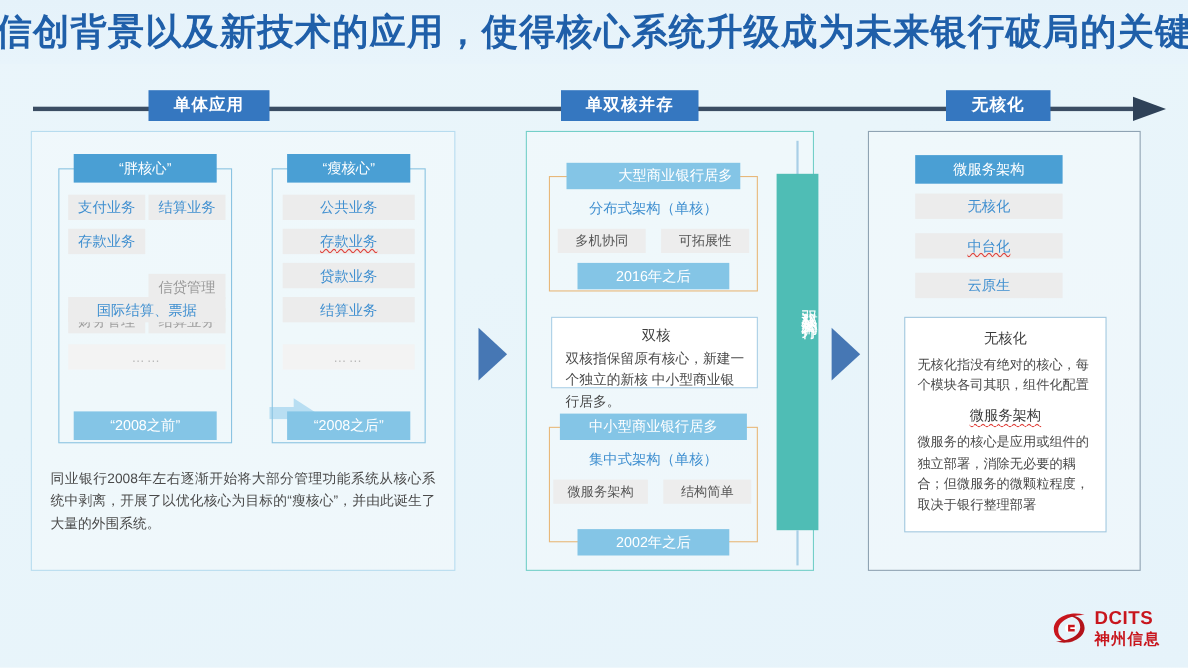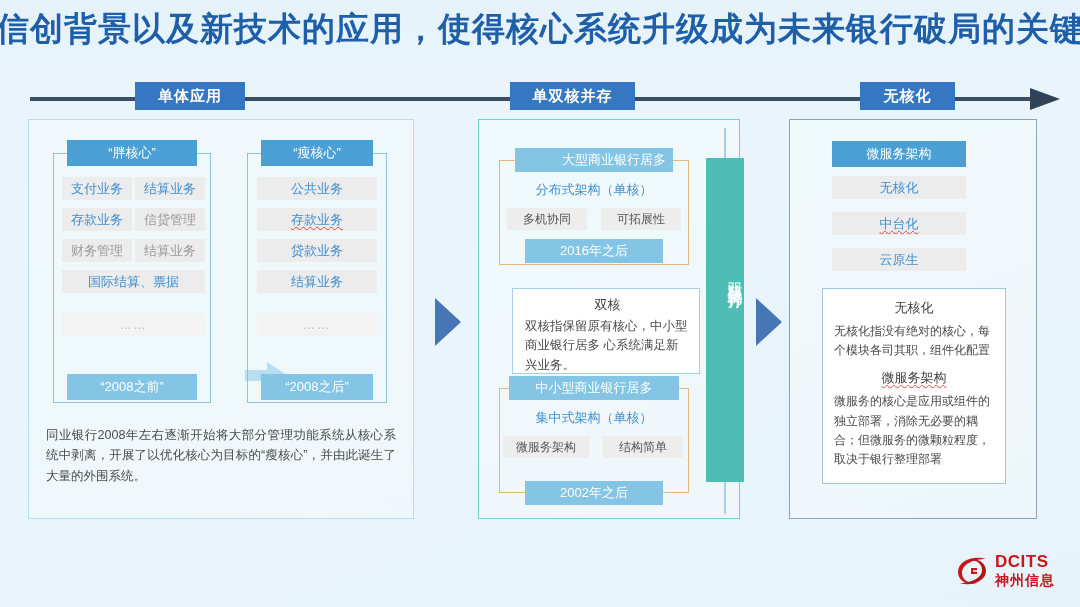--- a/index.html
+++ b/index.html
@@ -73,21 +73,21 @@
     text-align:center;line-height:1.2;
   }
   .chip.dark{background:#4a9fd4;}
 
   
   .pill{
     position:absolute;box-sizing:border-box;
     display:flex;align-items:center;justify-content:center;
     background:#ececec;color:#3f8fd0;font-size:13px;text-align:center;
   }
-  .pill.gray{color:#9a9a9a;}
+  .pill.gray{color:#9a9a9a;margin-top:41px;}
   .pill.dots{color:#b9b9b9;letter-spacing:2px;font-size:12px;}
   .pill.plain{background:#f3f3f3;}
 
   .squiggle{
     text-decoration:underline;
     text-decoration-color:#e0443e;
     text-decoration-style:wavy;
     text-decoration-thickness:1px;
     text-underline-offset:2px;
   }
@@ -247,23 +247,23 @@
 
   <div class="panel panel-2">
 
     <div class="orange-frame" style="left:20px;top:40px;width:190px;height:105px;"></div>
     <div class="chip" style="left:36px;top:28px;width:158px;height:24px;padding-left:40px;">大型商业银行居多</div>
     <div class="sub-label" style="left:36px;top:60px;width:158px;height:20px;">分布式架构（单核）</div>
     <div class="sub-pill" style="left:28px;top:88px;width:80px;height:22px;">多机协同</div>
     <div class="sub-pill" style="left:122px;top:88px;width:80px;height:22px;">可拓展性</div>
     <div class="chip" style="left:46px;top:119px;width:138px;height:24px;">2016年之后</div>
 
-    <div class="card" style="left:33px;top:168px;width:188px;height:86px;padding-left:12px;">
+    <div class="card" style="left:22px;top:168px;width:188px;height:65px;padding-left:12px;">
       <div class="card-title">双核</div>
-      <div class="card-body">双核指保留原有核心，中小型商业银行居多 心系统满足新兴业务。</div>
+      <div class="card-body">双核指保留原有核心，新建一个独立的新核 中小型商业银行居多。</div>
     </div>
 
     <div class="orange-frame" style="left:20px;top:268px;width:190px;height:105px;"></div>
     <div class="chip" style="left:30px;top:256px;width:170px;height:24px;">中小型商业银行居多</div>
     <div class="sub-label" style="left:36px;top:288px;width:158px;height:20px;">集中式架构（单核）</div>
     <div class="sub-pill" style="left:24px;top:316px;width:86px;height:22px;">微服务架构</div>
     <div class="sub-pill" style="left:124px;top:316px;width:80px;height:22px;">结构简单</div>
     <div class="chip" style="left:46px;top:361px;width:138px;height:24px;">2002年之后</div>
   </div>
 

